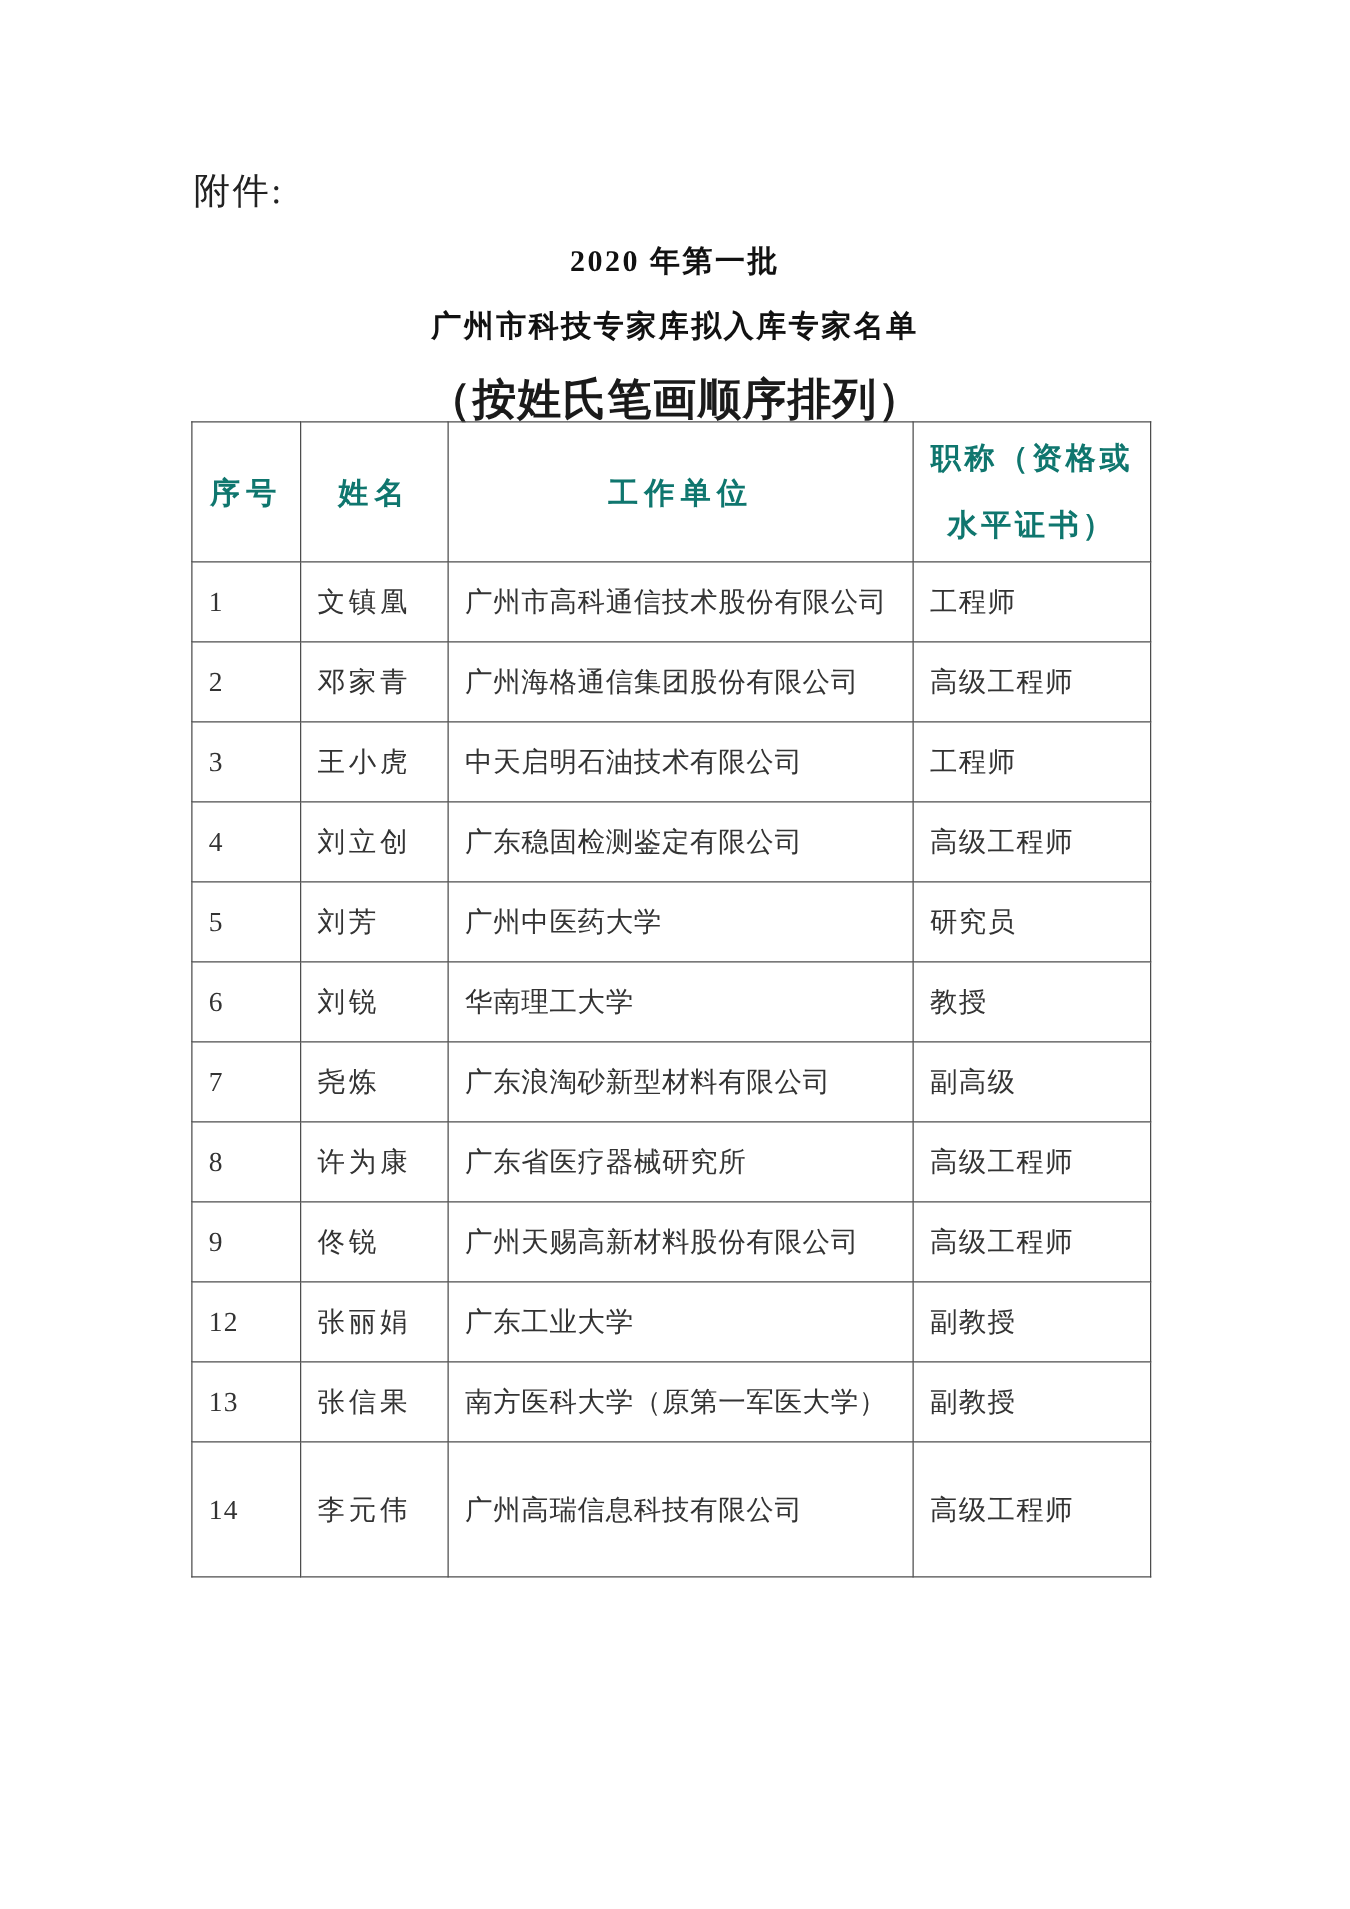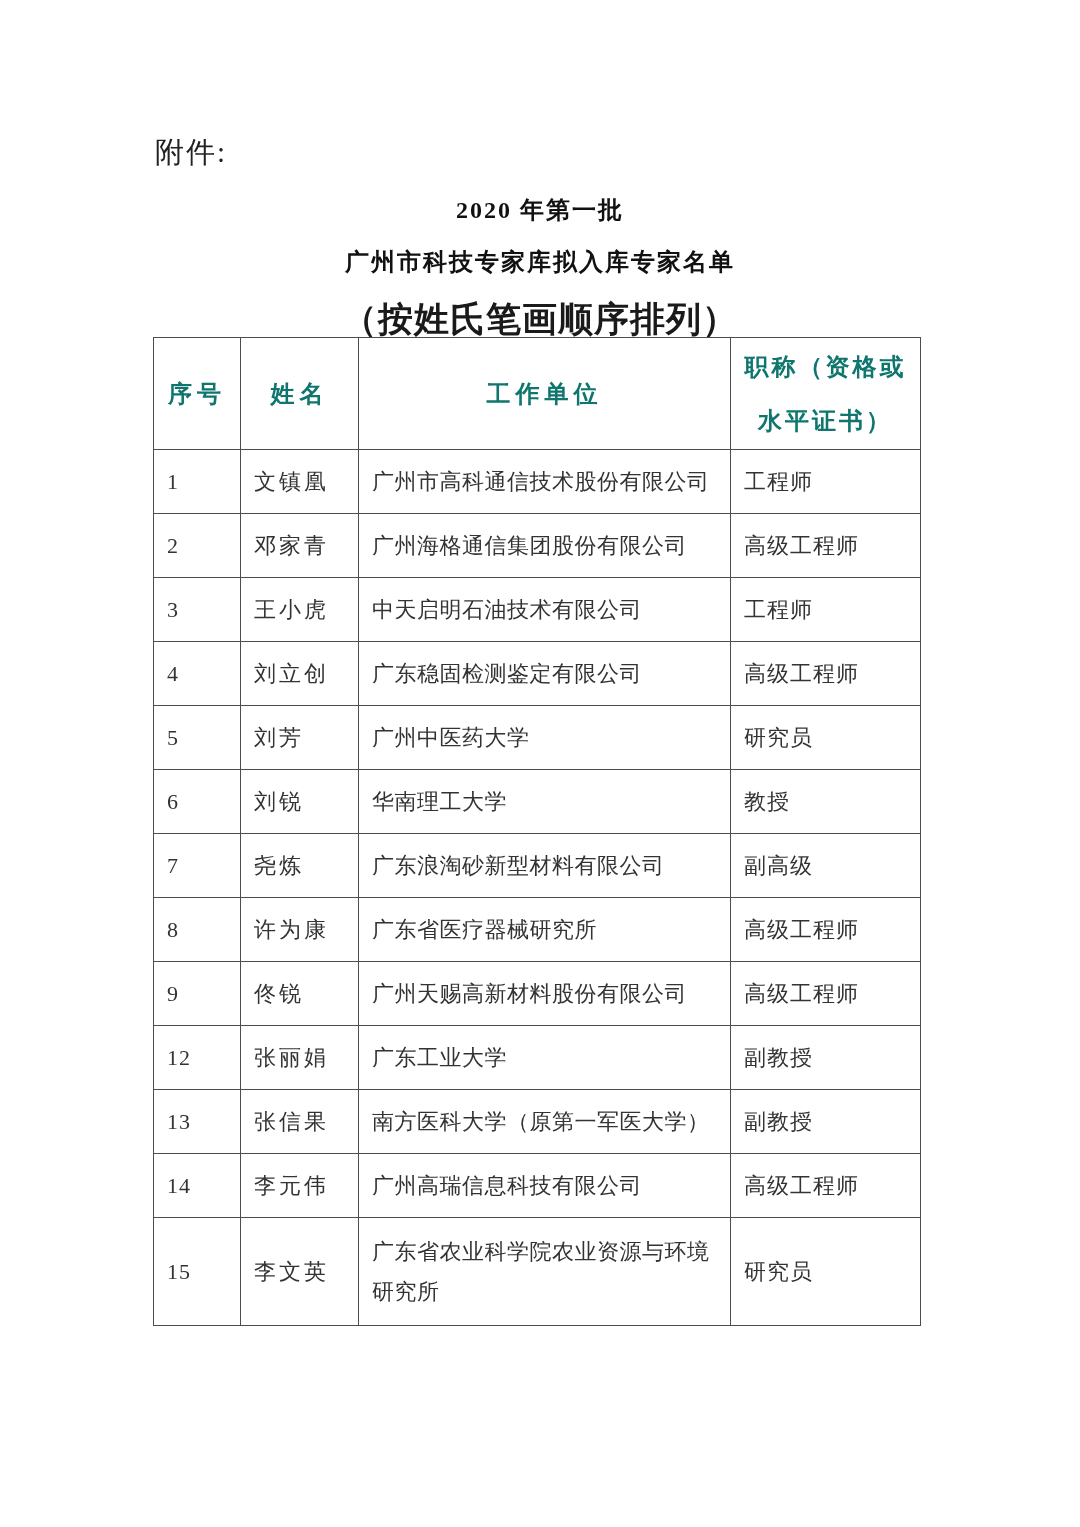--- a/index.html
+++ b/index.html
@@ -213,22 +213,16 @@
     <td class="col-title-cell">副教授</td>
   </tr>
 
   <tr>
     <td class="col-no">14</td>
     <td class="col-name">李元伟</td>
     <td class="col-org">广州高瑞信息科技有限公司</td>
     <td class="col-title-cell">高级工程师</td>
   </tr>
 
-  <tr>
-    <td class="col-no">15</td>
-    <td class="col-name">李文英</td>
-    <td class="col-org">广东省农业科学院农业资源与环境研究所</td>
-    <td class="col-title-cell">研究员</td>
-  </tr>
 </tbody>
   </table>
 
 </div>
 
 </body></html>

